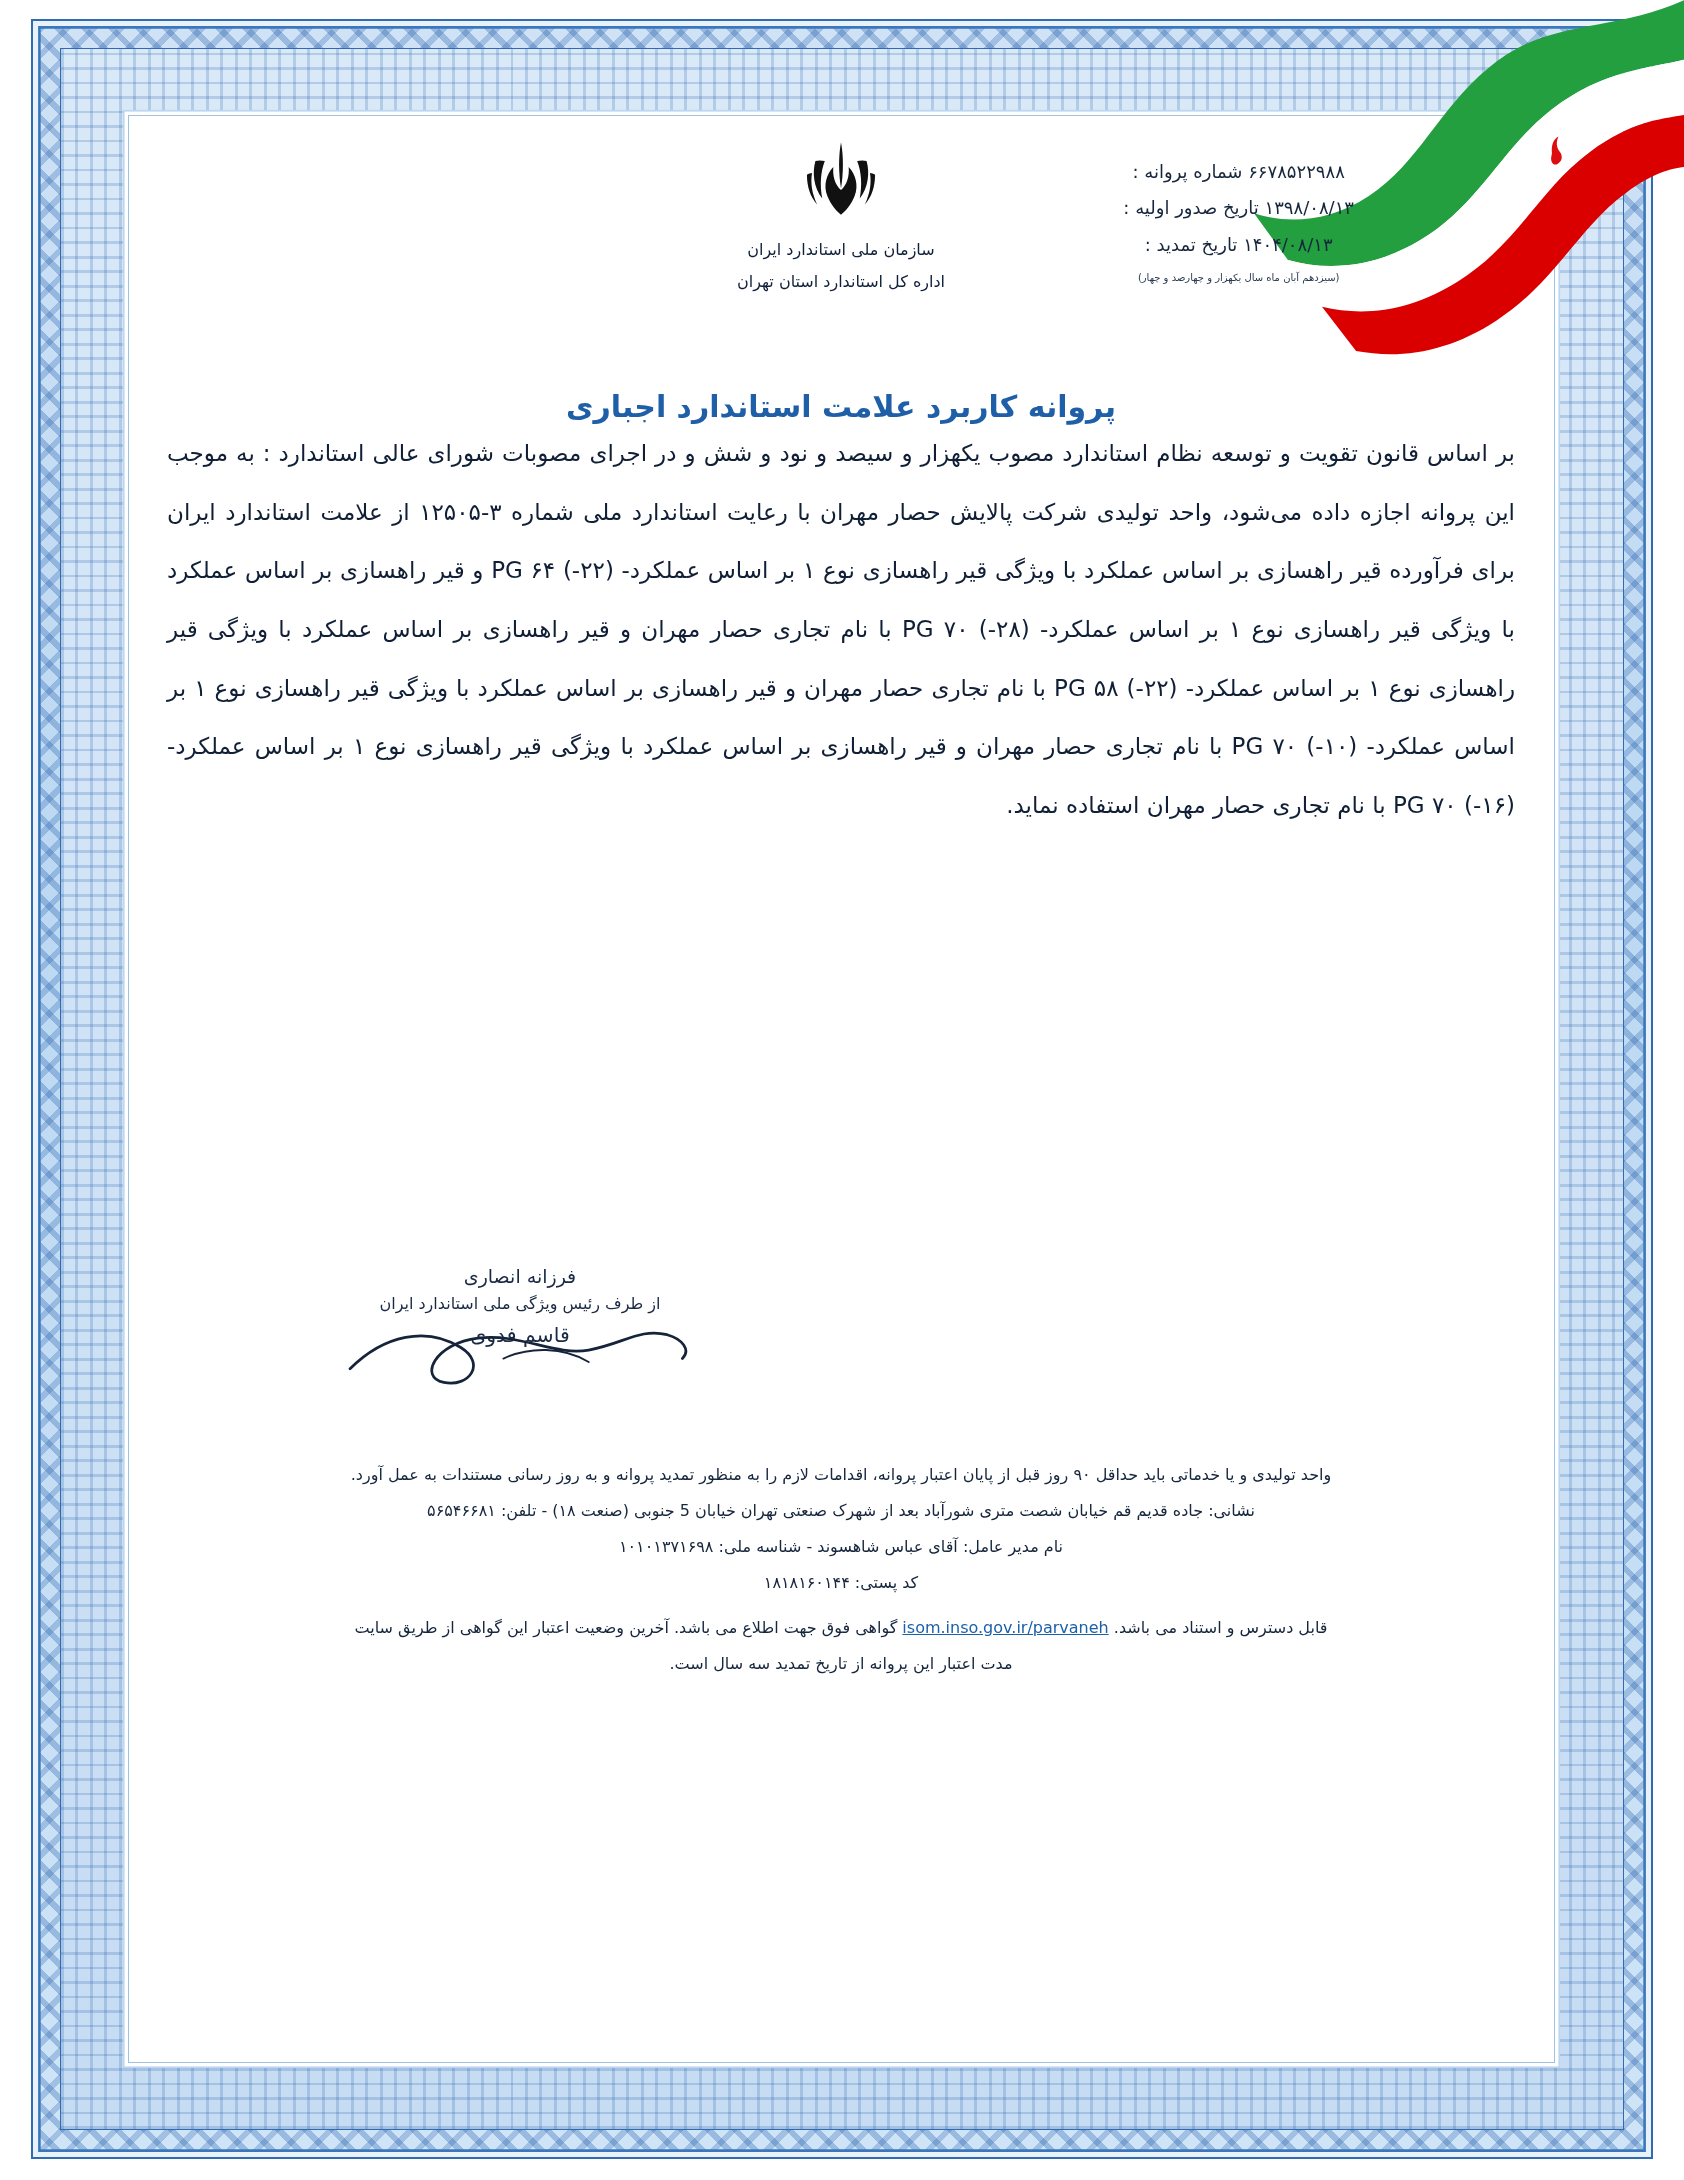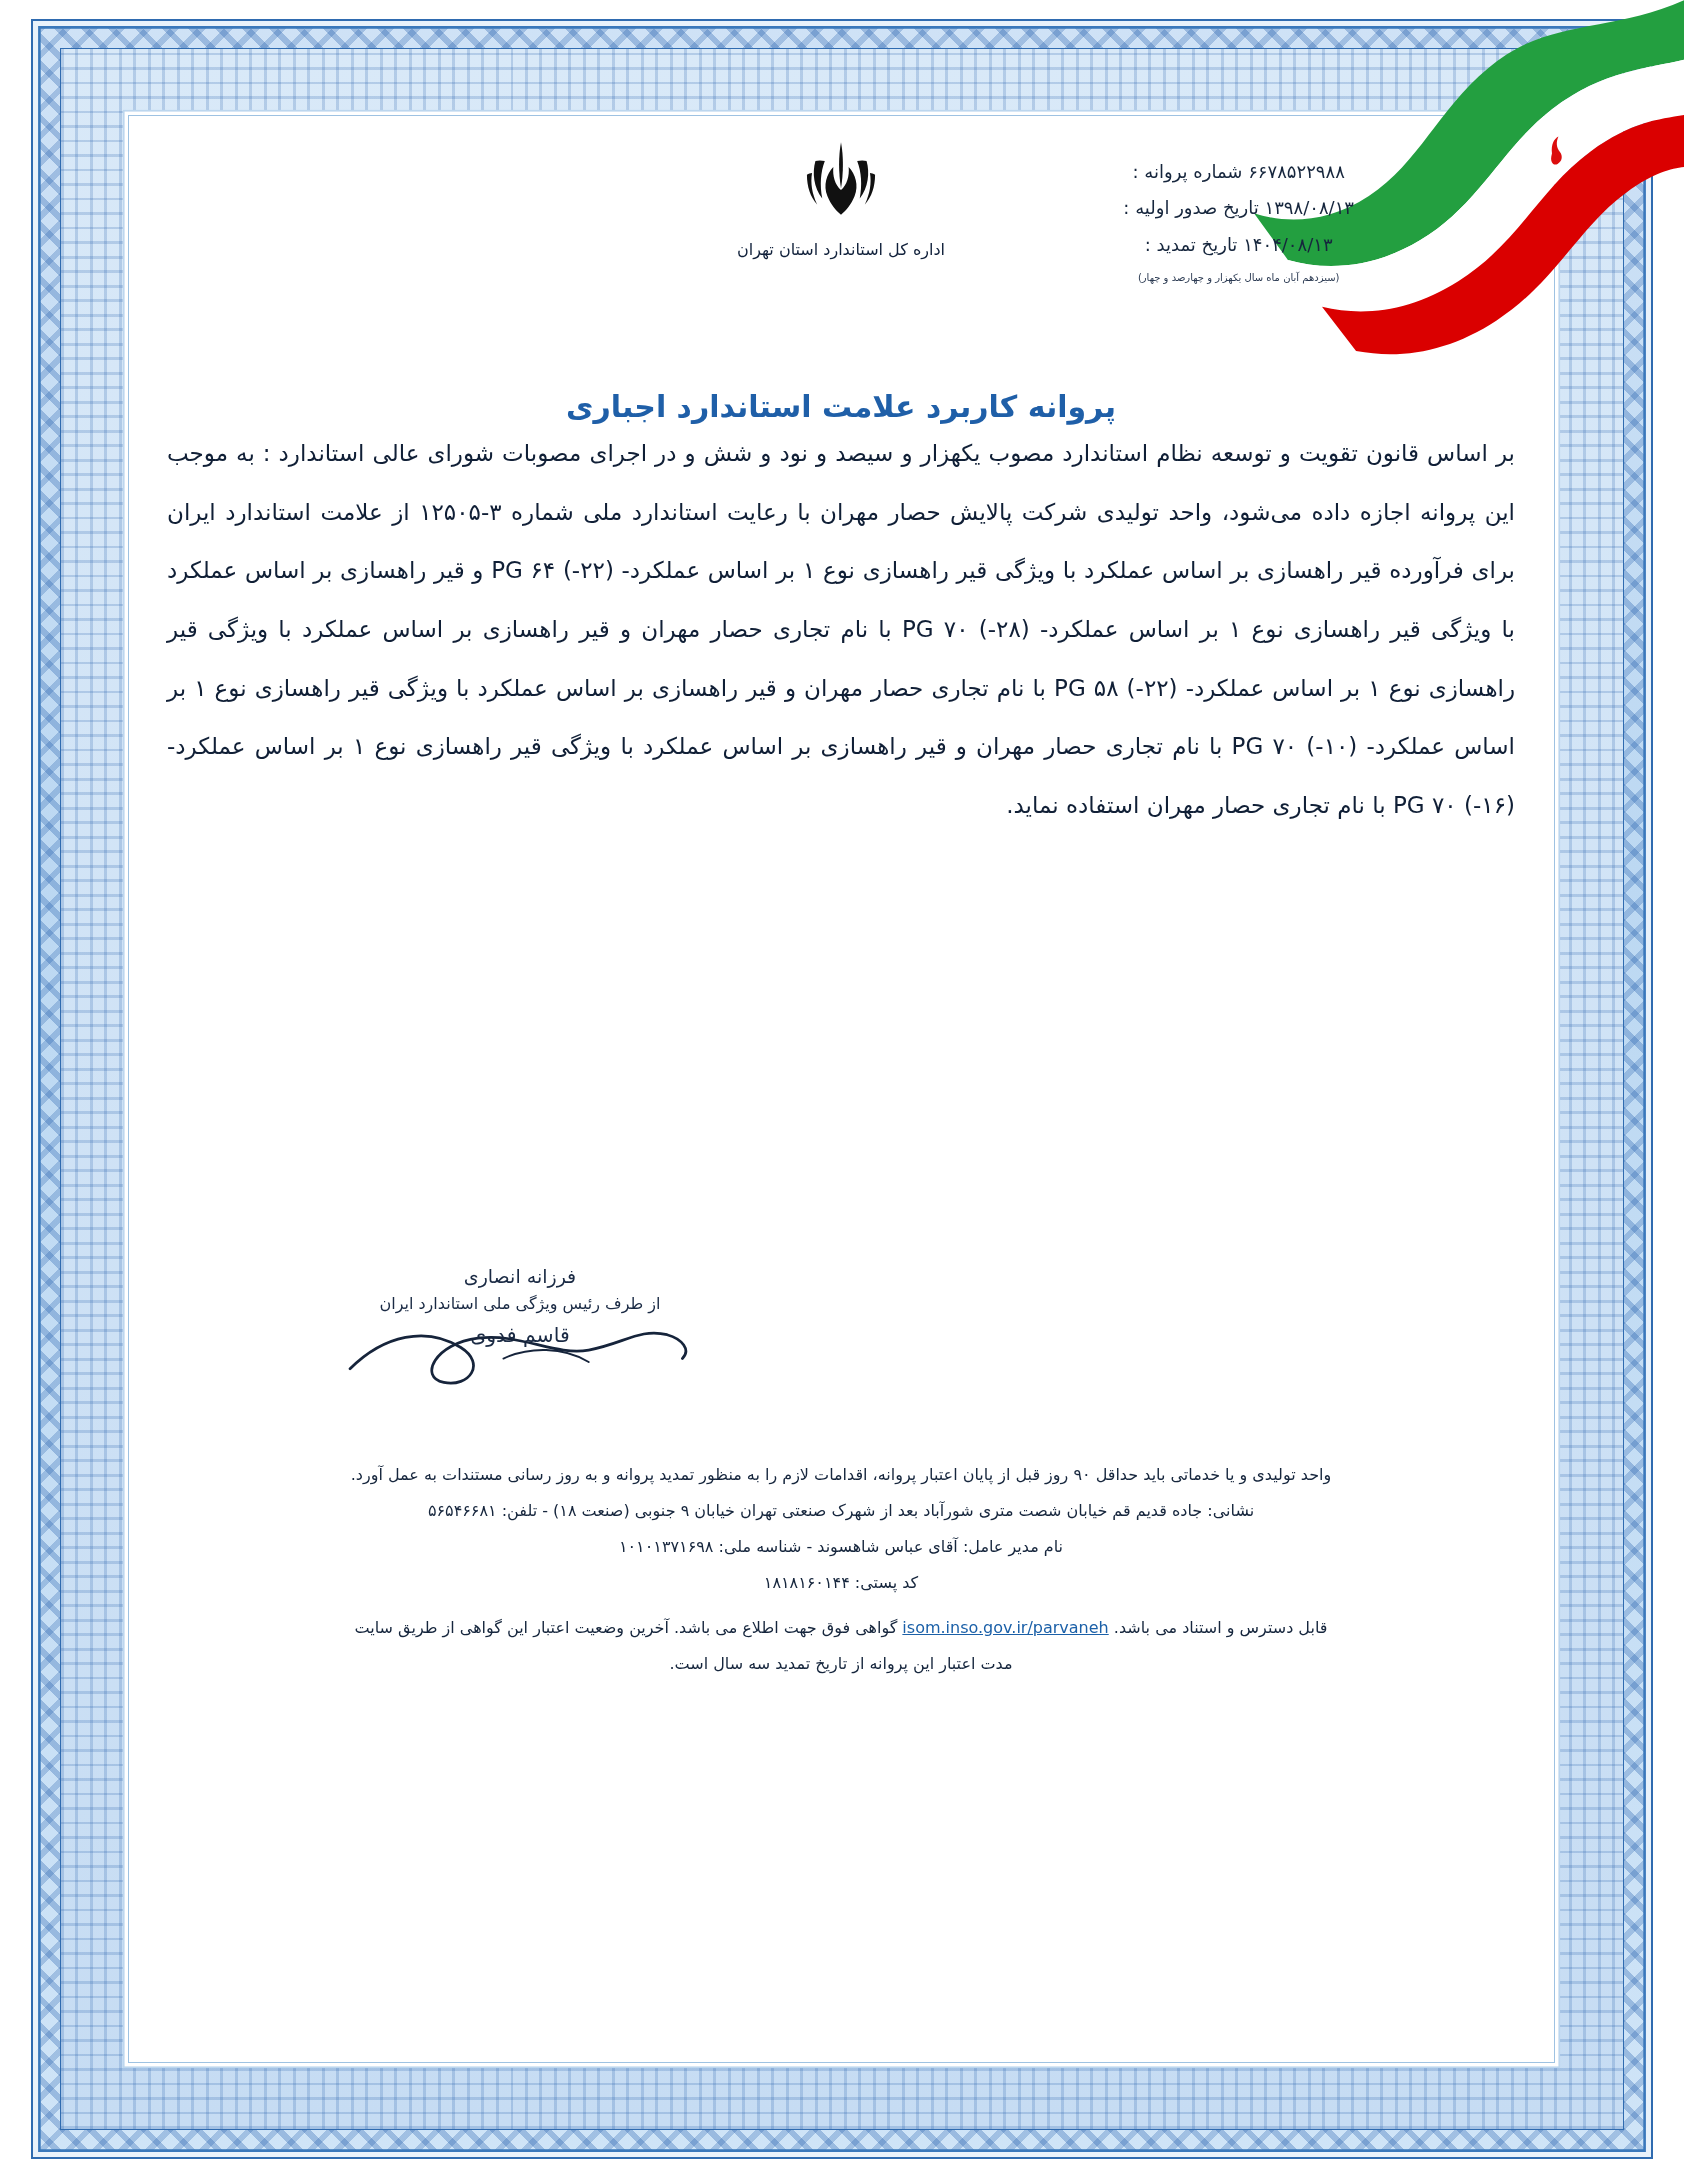--- a/index.html
+++ b/index.html
@@ -180,41 +180,42 @@
             <g fill="#111111">
               <path d="M54,6 C57,22 57,42 54,60 C51,42 51,22 54,6 Z"></path>
               <path d="M54,62 c-7,-6 -10,-16 -9,-27 -8,8 -12,22 -7,34 4,10 10,17 16,22 6,-5 12,-12 16,-22 5,-12 1,-26 -7,-34 1,11 -2,21 -9,27 z"></path>
               <path d="M24,28 c-4,14 -2,31 8,44 -3,-16 -2,-31 3,-44 -4,-1 -8,-1 -11,0 z"></path>
               <path d="M84,28 c4,14 2,31 -8,44 3,-16 2,-31 -3,-44 4,-1 8,-1 11,0 z"></path>
               <path d="M14,44 c0,14 4,26 12,35 -6,-13 -8,-25 -6,-37 -2,0 -4,1 -6,2 z"></path>
               <path d="M94,44 c0,14 -4,26 -12,35 6,-13 8,-25 6,-37 2,0 4,1 6,2 z"></path>
             </g>
           </svg>
         </div>
+        <div class="org-line">سازمان ملی استاندارد ایران</div>
         <div class="org-line">اداره کل استاندارد استان تهران</div>
       </div>
     </div>
 
     <div class="title">پروانه کاربرد علامت استاندارد اجباری</div>
 
     <div class="body-text">بر اساس قانون تقویت و توسعه نظام استاندارد مصوب یکهزار و سیصد و نود و شش و در اجرای مصوبات شورای عالی استاندارد : به موجب این پروانه اجازه داده می‌شود، واحد تولیدی شرکت پالایش حصار مهران با رعایت استاندارد ملی شماره ۳-۱۲۵۰۵ از علامت استاندارد ایران برای فرآورده قیر راهسازی بر اساس عملکرد با ویژگی قیر راهسازی نوع ۱ بر اساس عملکرد- (۲۲-) ۶۴ PG و قیر راهسازی بر اساس عملکرد با ویژگی قیر راهسازی نوع ۱ بر اساس عملکرد- (۲۸-) ۷۰ PG با نام تجاری حصار مهران و قیر راهسازی بر اساس عملکرد با ویژگی قیر راهسازی نوع ۱ بر اساس عملکرد- (۲۲-) ۵۸ PG با نام تجاری حصار مهران و قیر راهسازی بر اساس عملکرد با ویژگی قیر راهسازی نوع ۱ بر اساس عملکرد- (۱۰-) ۷۰ PG با نام تجاری حصار مهران و قیر راهسازی بر اساس عملکرد با ویژگی قیر راهسازی نوع ۱ بر اساس عملکرد- (۱۶-) ۷۰ PG با نام تجاری حصار مهران استفاده نماید.</div>
 
     <div class="sig-area">
       <div class="sig-name-top">فرزانه انصاری</div>
       <div class="sig-mid">از طرف رئیس ویژگی ملی استاندارد ایران</div>
       <div class="sig-name-bottom">قاسم فدوی</div>
       <svg class="sig-stroke" viewBox="0 0 440 110">
         <path d="M20,70 C60,30 110,20 150,45 C180,64 160,92 130,86 C100,80 120,40 170,34 C220,28 260,55 300,48 C340,41 360,22 392,30 C410,35 420,48 410,58" fill="none" stroke="#16243b" stroke-width="3.2" stroke-linecap="round"></path>
         <path d="M200,58 C230,44 270,44 300,62" fill="none" stroke="#16243b" stroke-width="2.2" stroke-linecap="round"></path>
       </svg>
     </div>
 
     <div class="footer">
       <span class="ln">واحد تولیدی و یا خدماتی باید حداقل ۹۰ روز قبل از پایان اعتبار پروانه، اقدامات لازم را به منظور تمدید پروانه و به روز رسانی مستندات به عمل آورد.</span>
-      <span class="ln">نشانی: جاده قدیم قم خیابان شصت متری شورآباد بعد از شهرک صنعتی تهران خیابان ۹ جنوبی (صنعت ۱۸) - تلفن: ۵۶۵۴۶۶۸۱</span>
+      <span class="ln">نشانی: جاده قدیم قم خیابان شصت متری شورآباد بعد از شهرک صنعتی تهران خیابان 5 جنوبی (صنعت ۱۸) - تلفن: ۵۶۵۴۶۶۸۱</span>
       <span class="ln">نام مدیر عامل: آقای عباس شاهسوند - شناسه ملی: ۱۰۱۰۱۳۷۱۶۹۸</span>
       <span class="ln">کد پستی: ۱۸۱۸۱۶۰۱۴۴</span>
       <span class="ln footer-note">
         <span>قابل دسترس و استناد می باشد.</span>
         <a class="blue underline" href="#">isom.inso.gov.ir/parvaneh</a>
         <span>گواهی فوق جهت اطلاع می باشد. آخرین وضعیت اعتبار این گواهی از طریق سایت</span>
       </span>
       <span class="ln">مدت اعتبار این پروانه از تاریخ تمدید سه سال است.</span>
     </div>
 

